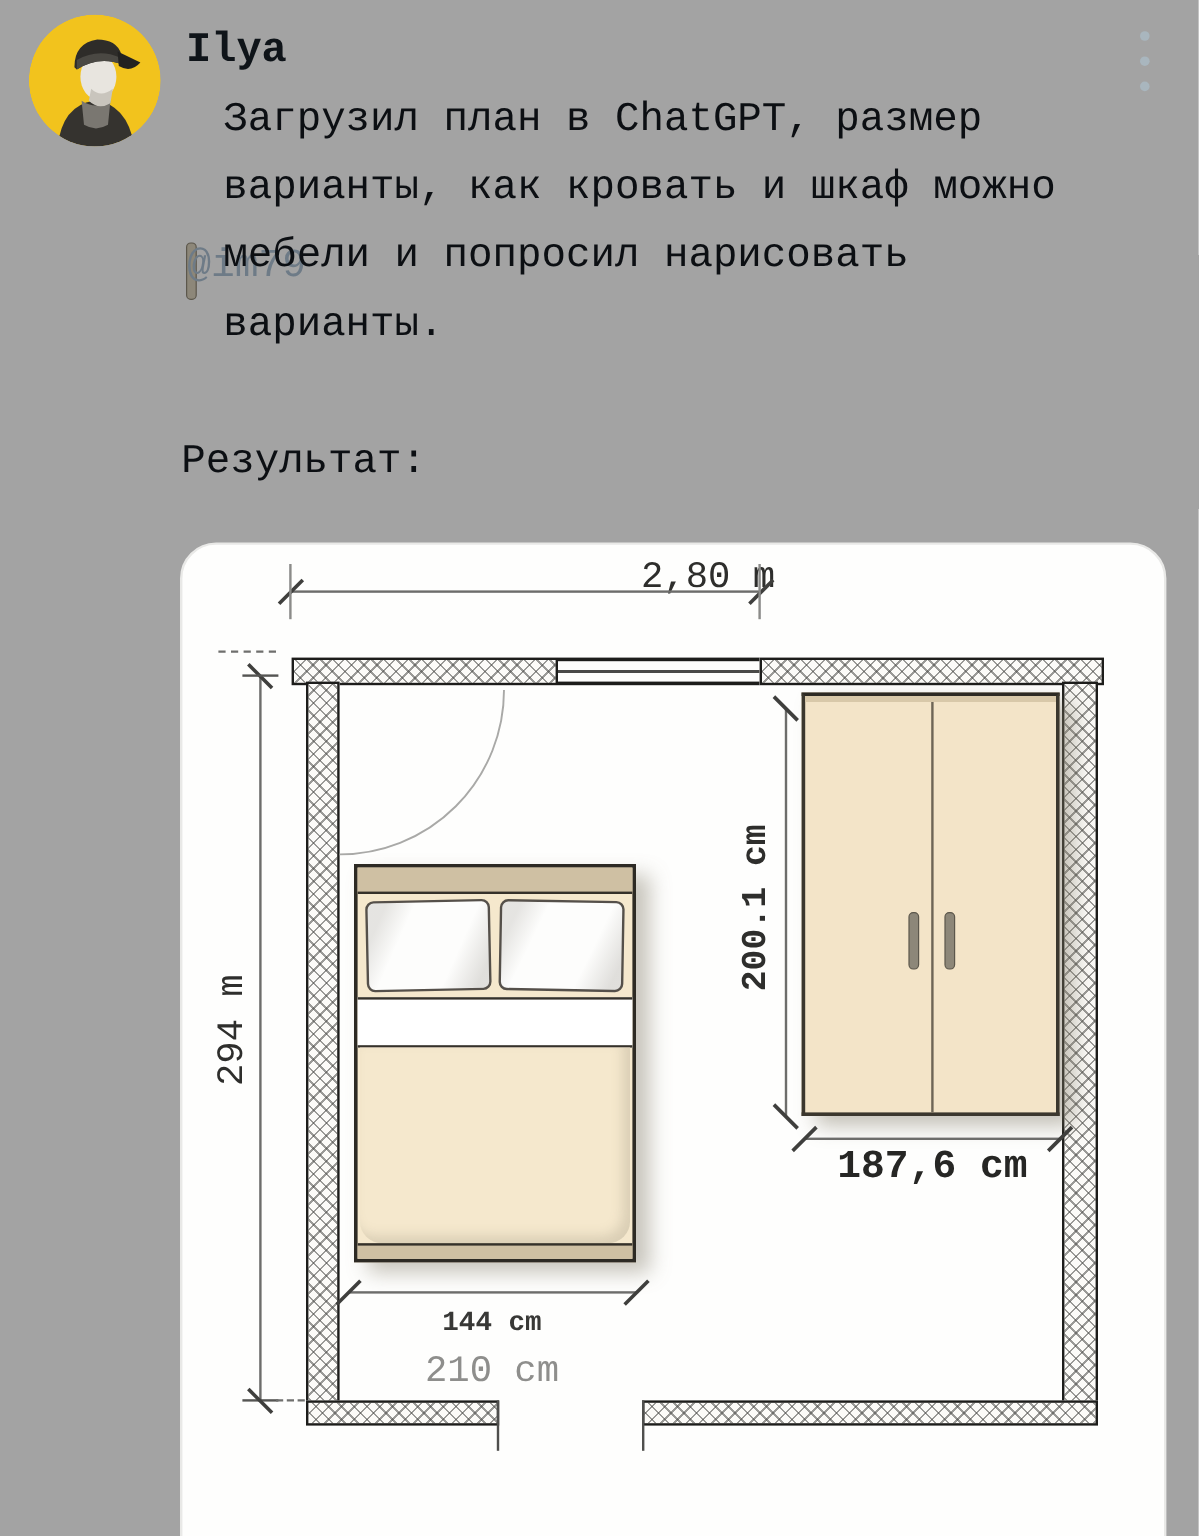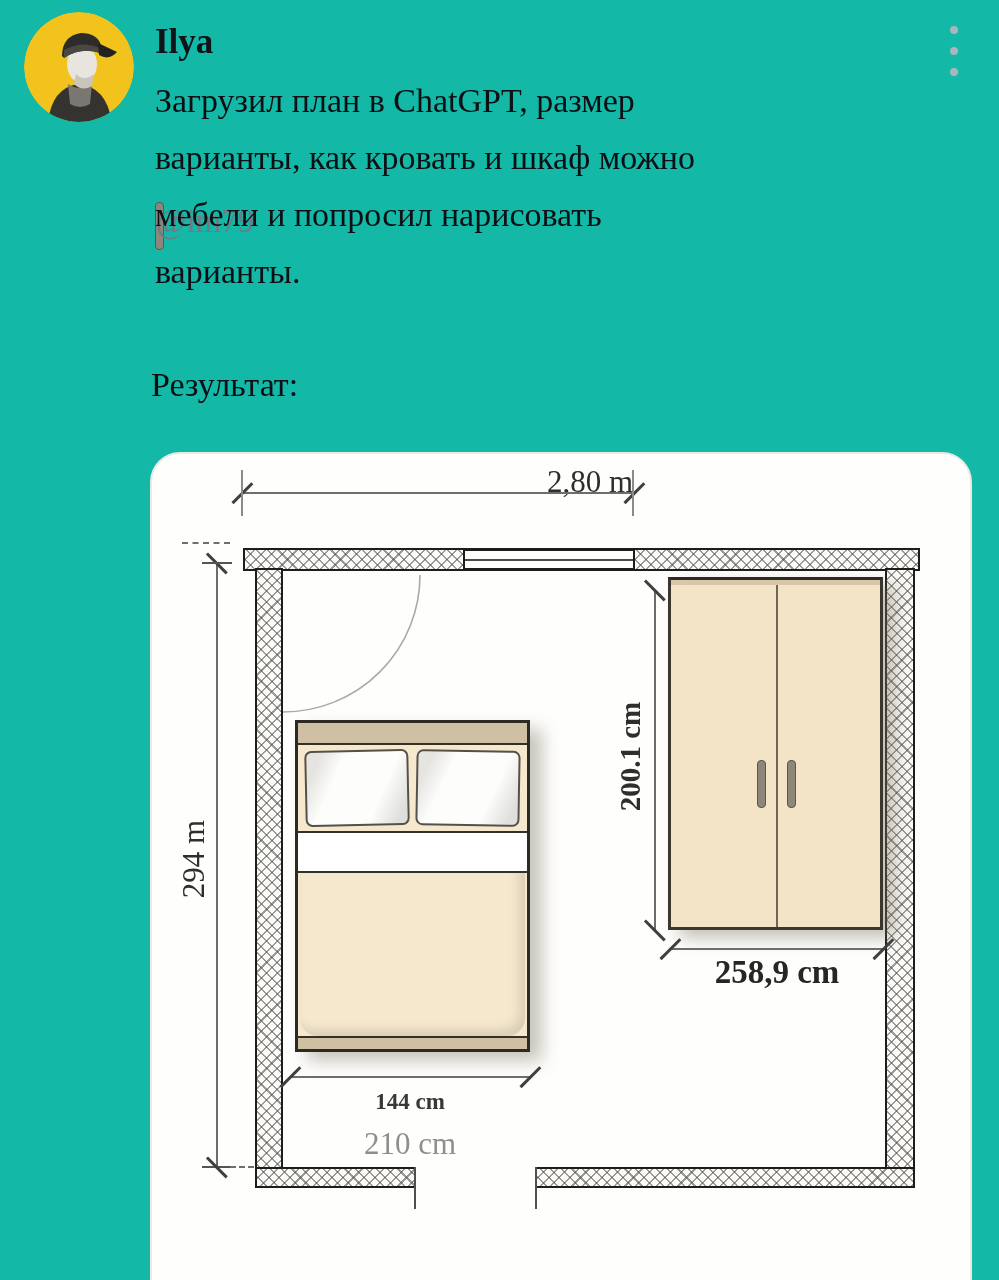--- a/index.html
+++ b/index.html
@@ -1,32 +1,32 @@
 <!DOCTYPE html>
 <html><head>
 <meta charset="utf-8">
 <style>
   html,body{margin:0;padding:0;background:#ffffff;}
   .screen{
-    position:relative;width:999px;height:1280px;background:#14b8a6;
-    font-family:Liberation Serif, serif;color:#0f1419;overflow:hidden;
+    position:relative;width:999px;height:1280px;background:#a3a3a3;
+    font-family:Liberation Mono, monospace;color:#0f1419;overflow:hidden;
   }
   .abs{position:absolute;}
 
   
   .avatar{left:24px;top:12px;width:110px;height:110px;border-radius:50%;overflow:hidden;}
   .author-row{left:155px;top:22px;display:flex;align-items:baseline;gap:14px;}
   .author{font-size:35px;font-weight:bold;color:#0f1419;}
   .handle{font-size:33px;color:#6e7b87;}
   .kebab{left:944px;top:26px;width:20px;height:50px;display:flex;flex-direction:column;justify-content:space-between;align-items:center;cursor:pointer;}
   .kebab i{width:8px;height:8px;border-radius:50%;background:#a9b6be;display:block;}
 
   
   .tweet-text{left:155px;top:72px;width:810px;font-size:34px;line-height:57px;color:#0c0f13;}
-  .tweet-text span{display:block;}
+  .tweet-text span{display:block;margin-left:31px;}
   .result{left:151px;top:366px;font-size:34px;color:#0c0f13;}
 
   
   .plan-card{
     left:150px;top:452px;width:822px;height:961px;background:#fefefd;
     border:2px solid #e9e9e7;border-radius:30px;box-sizing:border-box;overflow:hidden;
   }
   .plan{position:absolute;left:0;top:0;width:100%;height:100%;}
 
   
@@ -189,18 +189,18 @@
       <div class="dim-label lab-bed-l">210 cm</div>
 
       <div class="wardrobe">
         <span class="handle handle-l"></span>
         <span class="handle handle-r"></span>
       </div>
 
       <div class="dim-v" style="left:502px;top:136px;height:340px;"></div>
       <div class="dim-label lab-ward-h">200.1 cm</div>
       <div class="dim-h" style="left:518px;top:494px;width:213px;"></div>
-      <div class="dim-label lab-ward-w">258,9 cm</div>
+      <div class="dim-label lab-ward-w">187,6 cm</div>
 
     </div>
   </div>
 
 </div>
 
 </body></html>

